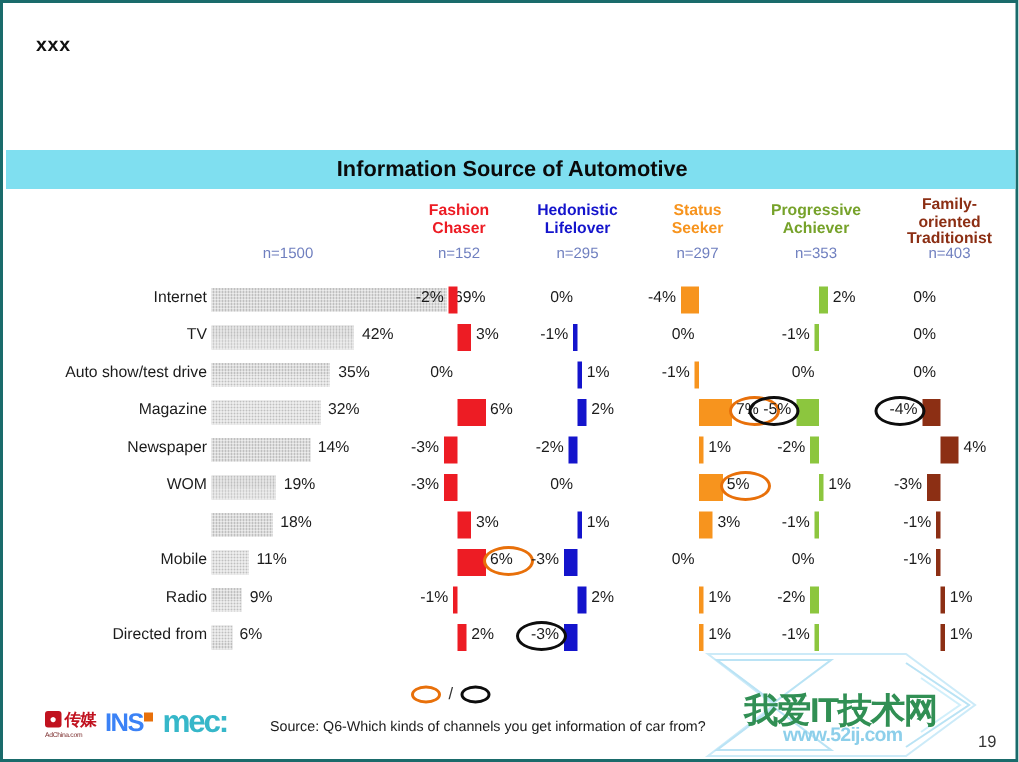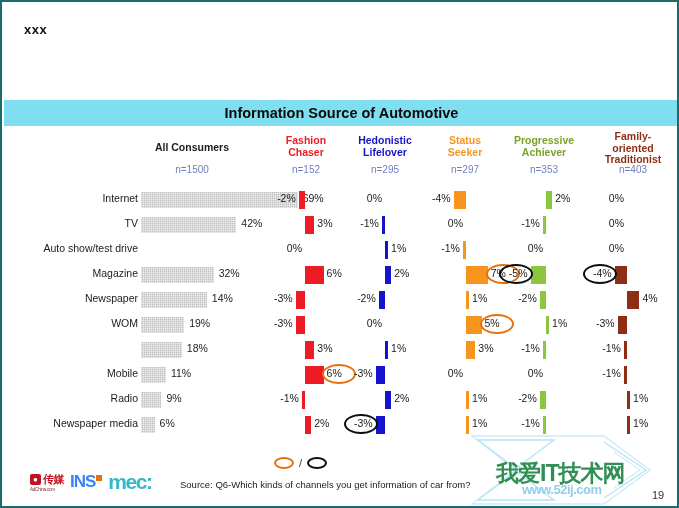--- a/index.html
+++ b/index.html
@@ -215,21 +215,20 @@
 <body>
 
 <div id="slide">
 
   <div class="slide-title">xxx</div>
 
   <div class="banner">
     <div class="banner-text">Information Source of Automotive</div>
   </div>
 
-  <div class="col-head" style="left:115px; top:140px; width:150px; color:#1b1b1b;">All Consumers</div>
   <div class="col-n" style="left:115px; top:162px; width:150px;">n=1500</div>
 
   <div class="col-head" style="left:272px; top:133px; width:64px; color:#ed1c24;">Fashion
 Chaser</div>
   <div class="col-n" style="left:272px; top:162px; width:64px;">n=152</div>
 
   <div class="col-head" style="left:343px; top:133px; width:80px; color:#1414cc;">Hedonistic
 Lifelover</div>
   <div class="col-n" style="left:343px; top:162px; width:80px;">n=295</div>
 
@@ -298,20 +297,24 @@
           <div class="diff-val neg" style="right: 6.1px;">-1%</div>
         </div>
         <div class="diff" style="left: 625px;">
           <div class="diff-val zero" style="right: 3px;">0%</div>
         </div>
       </div>
       <div class="row">
         <div class="label-col">
           <div class="row-label">Auto show/test drive</div>
         </div>
+        <div class="ac-track">
+          <div class="ac-bar" style="width: 79.45px;"></div>
+          <div class="ac-val" style="left: 84.45px;">35%</div>
+        </div>
         <div class="diff" style="left: 303px;">
           <div class="diff-val zero" style="right: 3px;">0%</div>
         </div>
         <div class="diff" style="left: 383px;">
           <div class="diff-bar" style="background: rgb(20, 20, 204); width: 3.1px; left: 0px;"></div>
           <div class="diff-val pos" style="left: 6.1px;">1%</div>
         </div>
         <div class="diff" style="left: 464px;">
           <div class="diff-bar" style="background: rgb(247, 148, 30); width: 3.1px; left: -3.1px;"></div>
           <div class="diff-val neg" style="right: 6.1px;">-1%</div>
@@ -491,21 +494,21 @@
           <div class="diff-bar" style="background: rgb(140, 198, 62); width: 6.2px; left: -6.2px;"></div>
           <div class="diff-val neg" style="right: 9.2px;">-2%</div>
         </div>
         <div class="diff" style="left: 625px;">
           <div class="diff-bar" style="background: rgb(140, 47, 20); width: 3.1px; left: 0px;"></div>
           <div class="diff-val pos" style="left: 6.1px;">1%</div>
         </div>
       </div>
       <div class="row">
         <div class="label-col">
-          <div class="row-label">Newspaper media</div>
+          <div class="row-label">Directed from</div>
         </div>
         <div class="ac-track">
           <div class="ac-bar" style="width: 13.62px;"></div>
           <div class="ac-val" style="left: 18.62px;">6%</div>
         </div>
         <div class="diff" style="left: 303px;">
           <div class="diff-bar" style="background: rgb(237, 28, 36); width: 6.2px; left: 0px;"></div>
           <div class="diff-val pos" style="left: 9.2px;">2%</div>
         </div>
         <div class="diff" style="left: 383px;">

